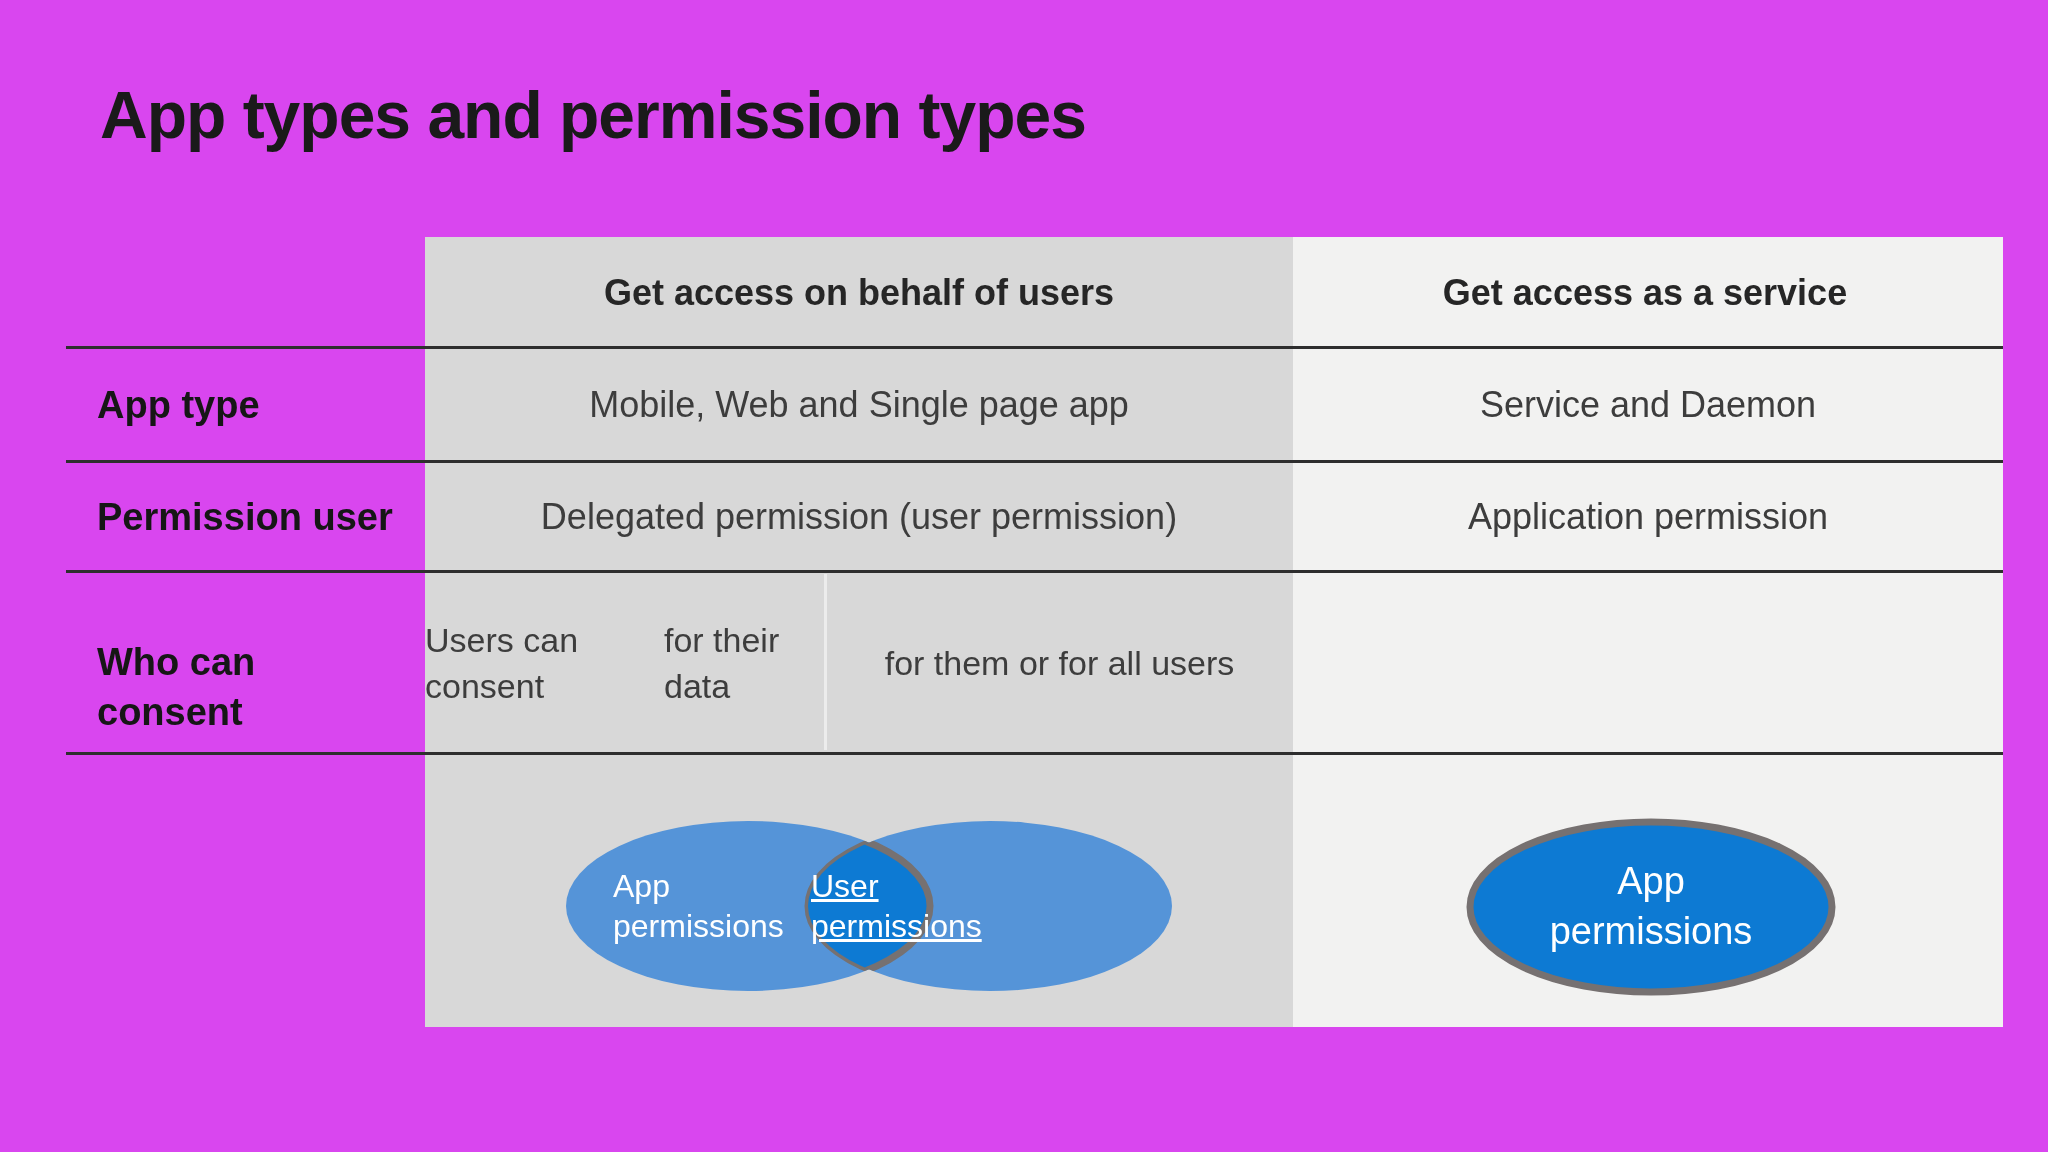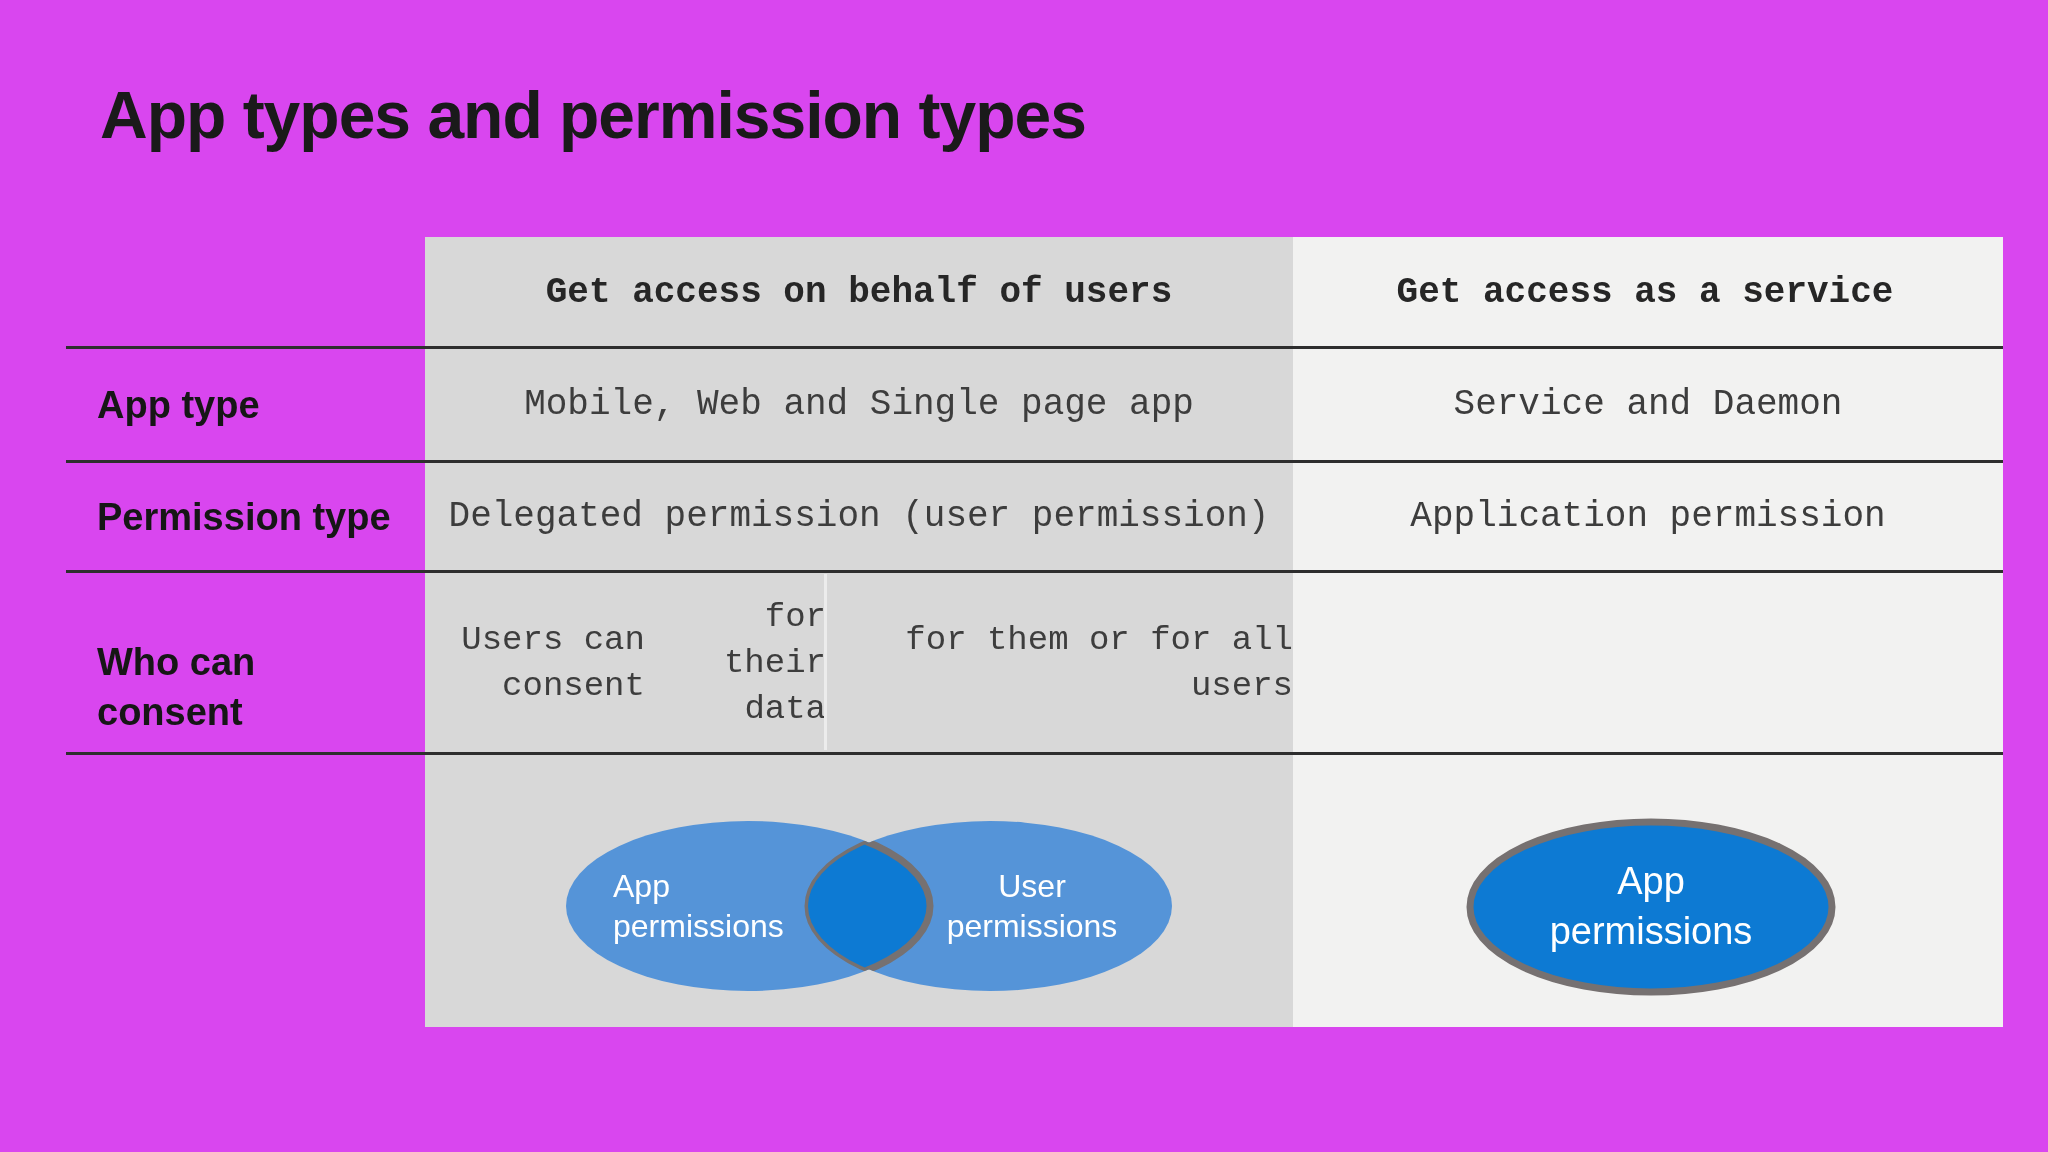--- a/index.html
+++ b/index.html
@@ -13,21 +13,21 @@
   .abs{position:absolute;}
   .title{
     left:100px;top:78px;
     font-size:66px;font-weight:700;color:#1a1a1a;
     letter-spacing:-1px;line-height:1.15;white-space:nowrap;
   }
   .colbg{top:237px;height:790px;}
   .col1bg{left:425px;width:868px;background:#d8d8d8;}
   .col2bg{left:1293px;width:710px;background:#f2f2f1;}
 
-  .cell{display:flex;align-items:center;justify-content:center;text-align:right;font-family:Liberation Mono, monospace;}
+  .cell{display:flex;align-items:center;justify-content:center;text-align:left;}
   .hdr{top:237px;height:111px;font-size:36px;font-weight:700;color:#262626;}
   .hdr1{left:425px;width:868px;}
   .hdr2{left:1290px;width:710px;}
 
   .rowlabel{
     left:97px;width:330px;
     display:flex;flex-direction:column;justify-content:center;align-items:flex-start;
     font-size:38px;font-weight:700;color:#161616;line-height:50px;text-align:left;
   }
   .lbl-app{top:348px;height:114px;}
@@ -49,21 +49,21 @@
   .l1{top:346px;} .l2{top:460px;} .l3{top:570px;} .l4{top:752px;}
   .subdiv{left:824px;top:574px;width:3px;height:176px;background:#ececec;}
 
   .venn-svg{left:500px;top:780px;width:800px;height:260px;}
   .service-svg{left:1455px;top:810px;width:400px;height:195px;}
 
   .venn-label{
     top:866px;color:#ffffff;font-size:32px;font-weight:400;line-height:40px;
   }
   .venn-left-label{left:613px;width:230px;text-align:left;}
-  .venn-right-label{left:902px;width:260px;text-align:center;}
+  .venn-right-label{left:811px;width:260px;text-align:left;text-decoration:underline;}
   .service-label{
     left:1481px;top:856px;width:340px;text-align:center;
     color:#ffffff;font-size:38px;font-weight:400;line-height:50px;
   }
 </style>
 </head>
 <body>
 
 <div class="slide">
 
@@ -72,21 +72,21 @@
   <div class="abs colbg col1bg"></div>
   <div class="abs colbg col2bg"></div>
 
   <div class="abs cell hdr hdr1">Get access on behalf of users</div>
   <div class="abs cell hdr hdr2">Get access as a service</div>
 
   <div class="abs rowlabel lbl-app">
     <span>App type</span>
   </div>
   <div class="abs rowlabel lbl-perm">
-    <span>Permission type</span>
+    <span>Permission user</span>
   </div>
   <div class="abs rowlabel lbl-consent">
     <span>Who can</span>
     <span>consent</span>
   </div>
 
   <div class="abs cell body-cell r1 c1">Mobile, Web and Single page app</div>
   <div class="abs cell body-cell r1 c2">Service and Daemon</div>
 
   <div class="abs cell body-cell r2 c1">Delegated permission (user permission)</div>

